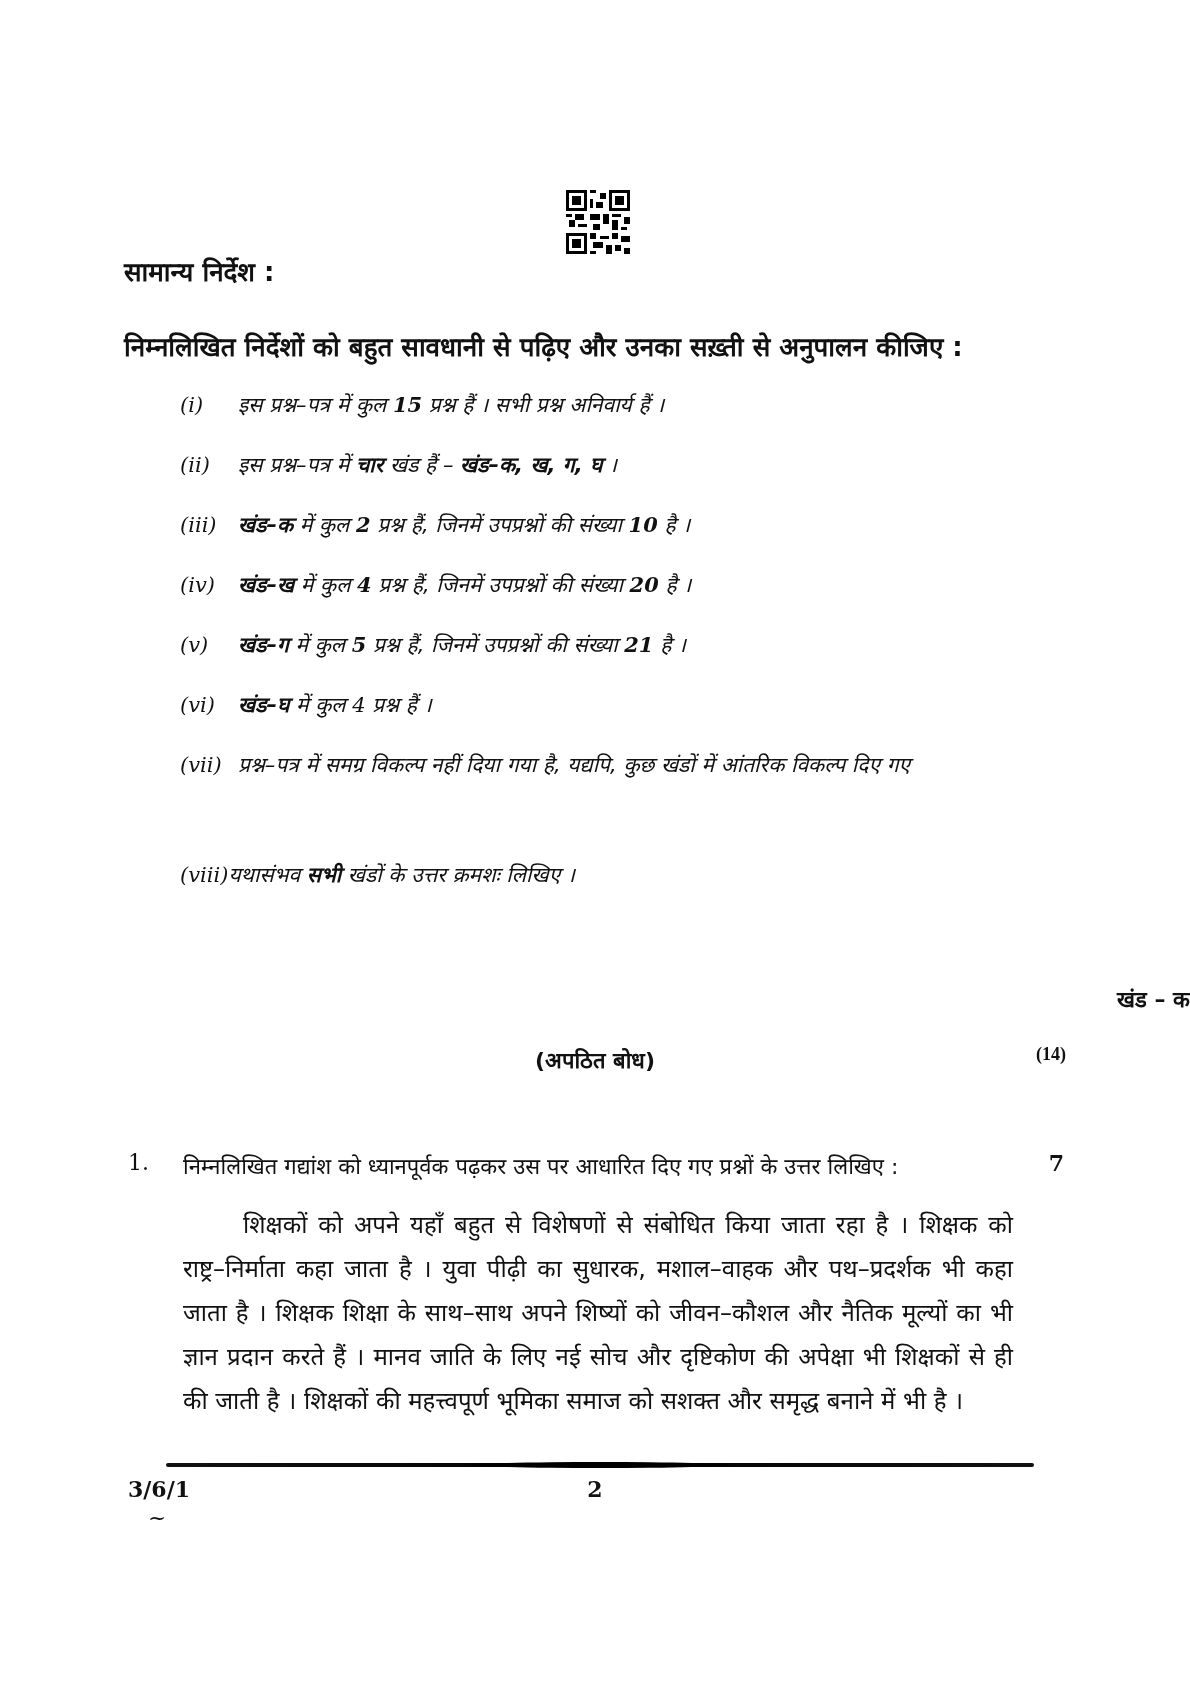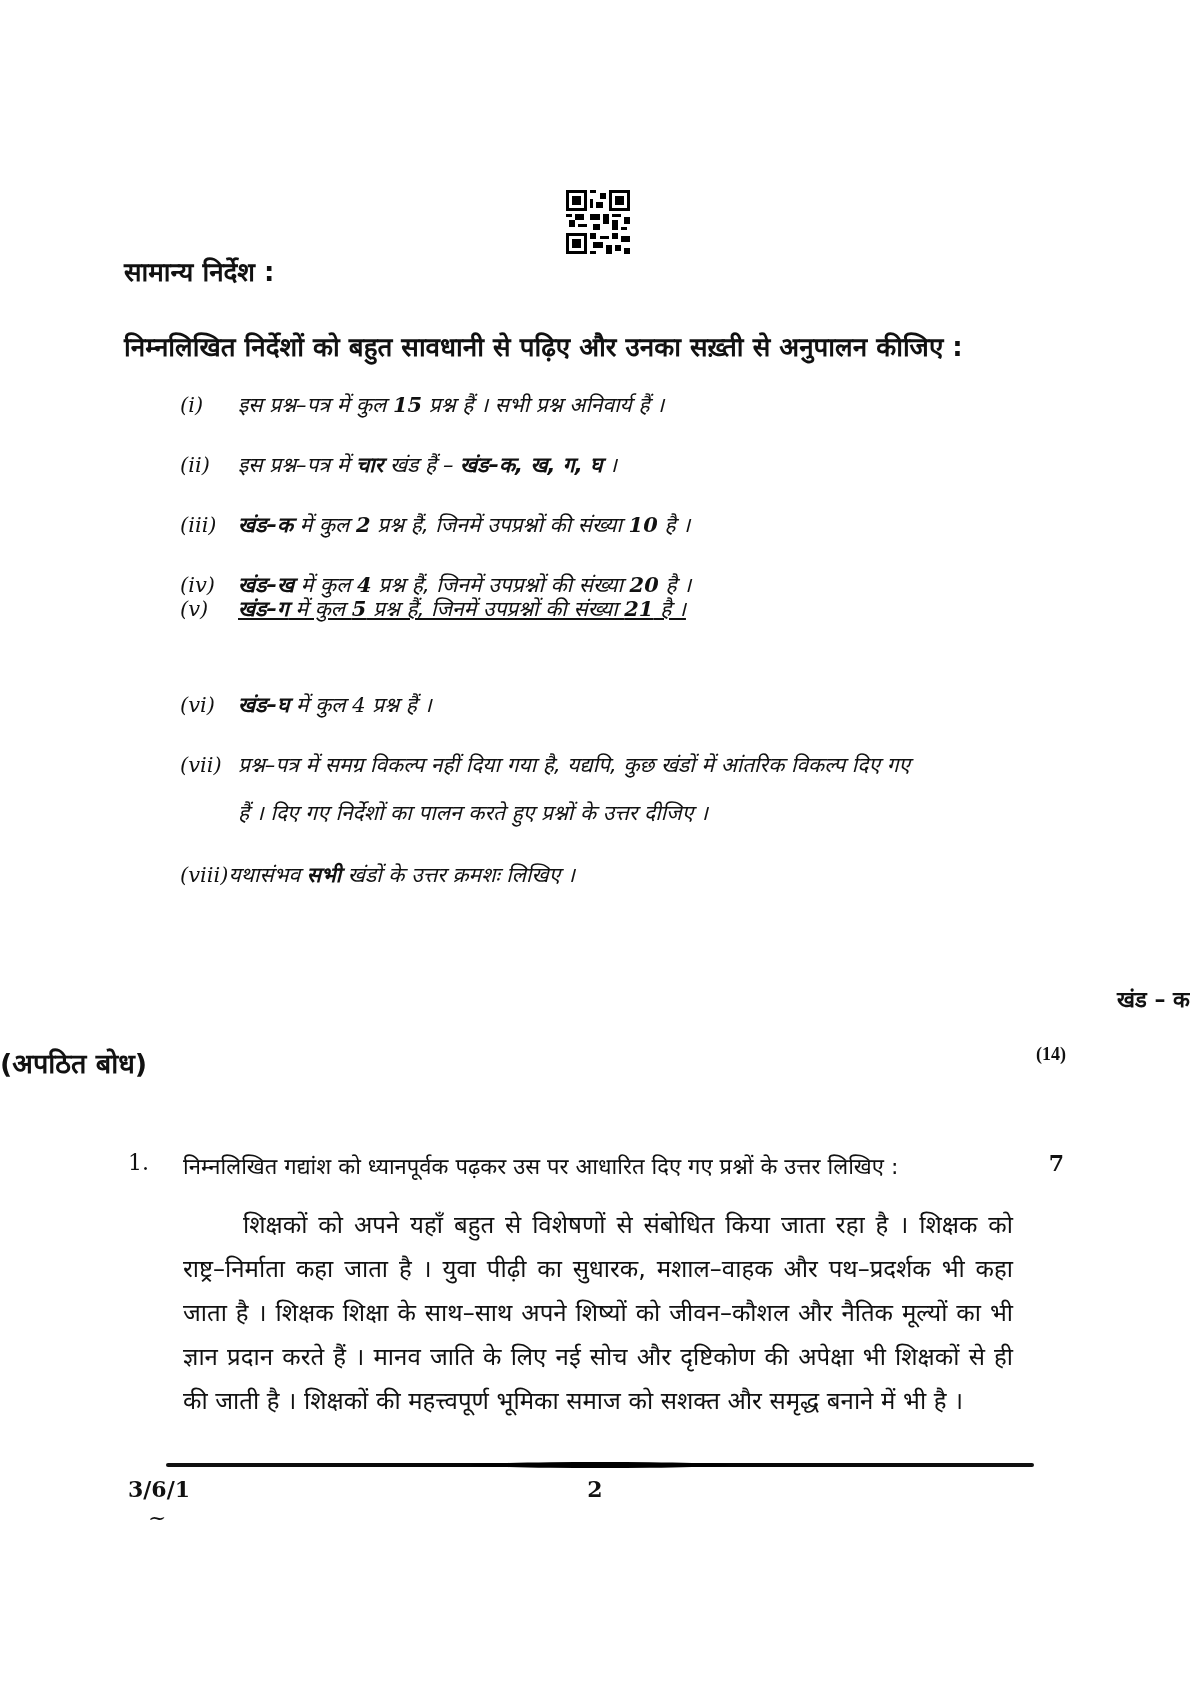--- a/index.html
+++ b/index.html
@@ -9,21 +9,21 @@
   .heading { font-weight: bold; font-size: 26px; }
   .gen-title { left: 124px; top: 253px; }
   .gen-intro { left: 124px; top: 328px; }
   .item { left: 180px; font-style: italic; font-size: 21px; white-space: nowrap; }
   .item .num { display: inline-block; width: 58px; font-family: "DejaVu Serif", "Liberation Serif", serif; }
   .item .num.wide { width: auto; }
   .item b { font-weight: bold; }
   .item .cont { display: block; padding-left: 58px; margin-top: 20px; }
   .serif-num { font-family: "DejaVu Serif", "Liberation Serif", serif; font-weight: bold; }
   .section-title { left: 0; width: 1190px; text-align: right; top: 983px; font-weight: bold; font-size: 22px; }
-  .section-sub { left: 0; width: 1190px; top: 1044px; font-weight: bold; font-size: 27px; }
+  .section-sub { left: 0; width: 1190px; text-align: center; top: 1044px; font-weight: bold; font-size: 22px; }
   .section-marks { right: 124px; top: 1044px; font-weight: bold; font-size: 18px; font-family: Liberation Serif, serif; }
   .q-num { left: 128px; top: 1150px; font-size: 22px; font-family: "DejaVu Serif", "Liberation Serif", serif; }
   .q-text { left: 183px; top: 1150px; font-size: 22px; white-space: nowrap; }
   .q-marks { right: 126px; top: 1150px; font-size: 22px; font-weight: bold; font-family: "DejaVu Serif", "Liberation Serif", serif; }
   .passage { left: 183px; top: 1203px; width: 830px; font-size: 24px; line-height: 44px; text-align: justify; text-indent: 60px; }
   .rule { left: 166px; top: 1463px; width: 868px; height: 4px; background: linear-gradient(to right, #111 0%, #000 50%, #111 100%); border-radius: 2px; }
   .rule::after { content: ""; position: absolute; left: 35%; top: -1px; width: 30%; height: 6px; background: #000; border-radius: 50%; }
   .footer-code { left: 128px; top: 1476px; font-weight: bold; font-size: 22px; font-family: "DejaVu Serif", "Liberation Serif", serif; }
   .footer-page { left: 0; width: 1190px; text-align: center; top: 1476px; font-weight: bold; font-size: 22px; font-family: "DejaVu Serif", "Liberation Serif", serif; }
   .footer-tilde { left: 148px; top: 1505px; font-size: 22px; font-family: "DejaVu Serif", "Liberation Serif", serif; }
@@ -90,31 +90,30 @@
 </div>
 
 <div class="abs item" style="top:510px;">
   <span class="num">(iii)</span><b>खंड–क</b><span> में कुल </span><b class="serif-num">2</b><span>  प्रश्न हैं, जिनमें उपप्रश्नों की संख्या </span><b class="serif-num">10</b><span>  है ।</span>
 </div>
 
 <div class="abs item" style="top:570px;">
   <span class="num">(iv)</span><b>खंड–ख</b><span> में कुल </span><b class="serif-num">4</b><span>  प्रश्न हैं, जिनमें उपप्रश्नों की संख्या </span><b class="serif-num">20</b><span>  है ।</span>
 </div>
 
-<div class="abs item" style="top:594px;text-decoration:underline;">
+<div class="abs item" style="top:630px;">
   <span class="num">(v)</span><b>खंड–ग</b><span> में कुल </span><b class="serif-num">5</b><span>  प्रश्न हैं, जिनमें उपप्रश्नों की संख्या </span><b class="serif-num">21</b><span>  है ।</span>
 </div>
 
 <div class="abs item" style="top:690px;">
   <span class="num">(vi)</span><b>खंड–घ</b><span> में कुल </span><span class="serif-num" style="font-weight:normal">4</span><span> प्रश्न हैं ।</span>
 </div>
 
 <div class="abs item" style="top:750px;">
   <span class="num">(vii)</span><span>प्रश्न–पत्र में समग्र विकल्प नहीं दिया गया है, यद्यपि, कुछ खंडों में आंतरिक विकल्प दिए गए</span>
-  <span class="cont">हैं । दिए गए निर्देशों का पालन करते हुए प्रश्नों के उत्तर दीजिए ।</span>
 </div>
 
 <div class="abs item" style="top:860px;">
   <span class="num wide">(viii)</span><span>यथासंभव </span><b>सभी</b><span> खंडों के उत्तर क्रमशः लिखिए ।</span>
 </div>
 
 <div class="abs section-title">खंड – क</div>
 <div class="abs section-sub">(अपठित बोध)</div>
 <div class="abs section-marks">(14)</div>
 

